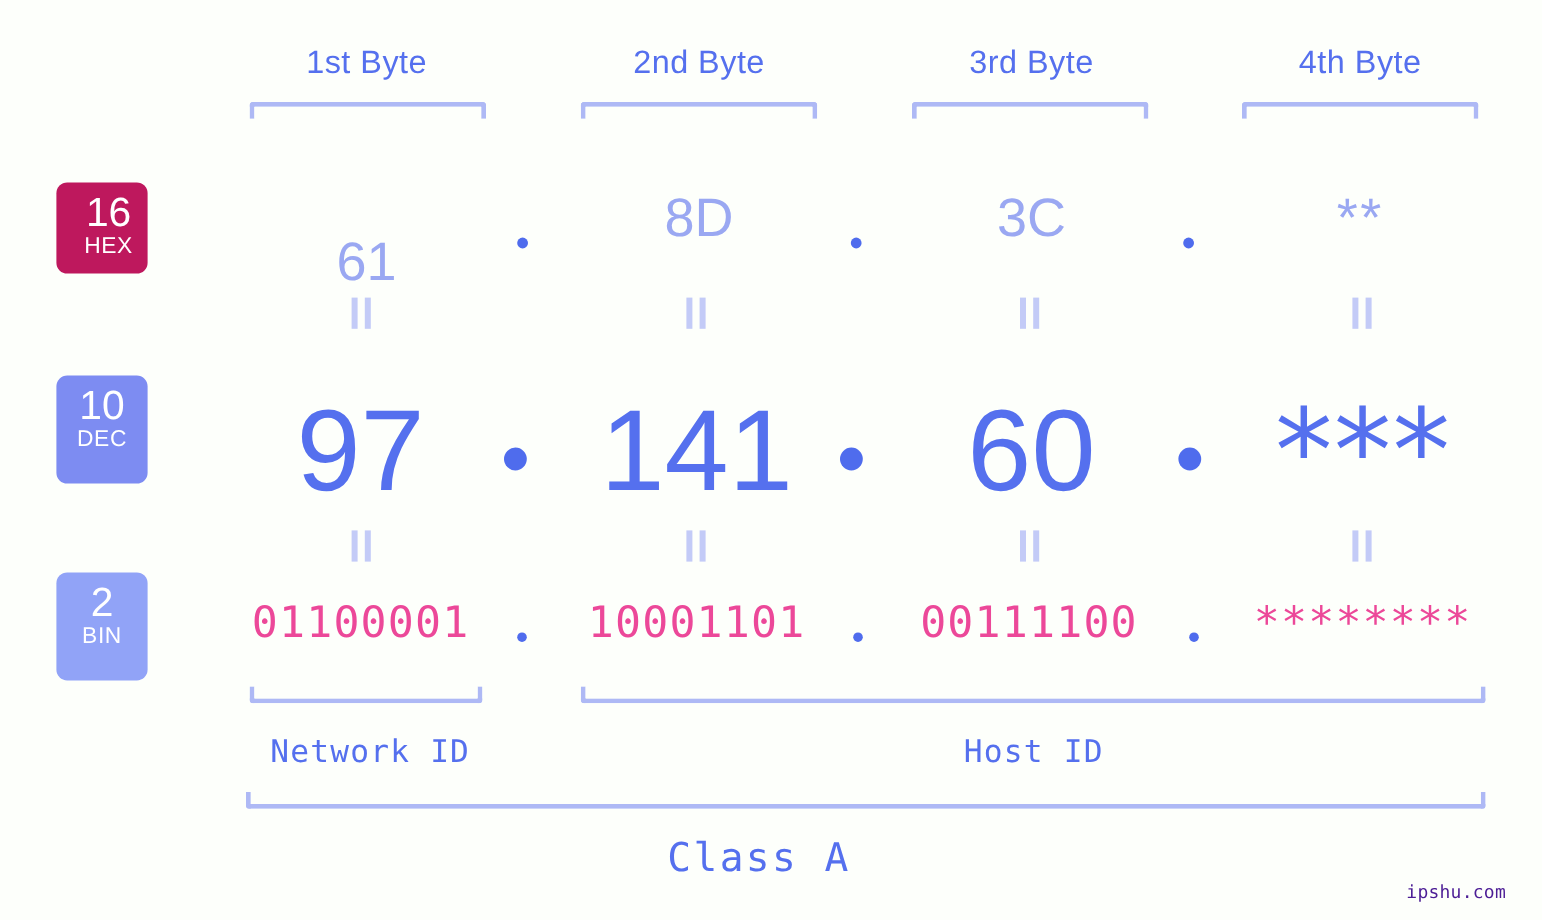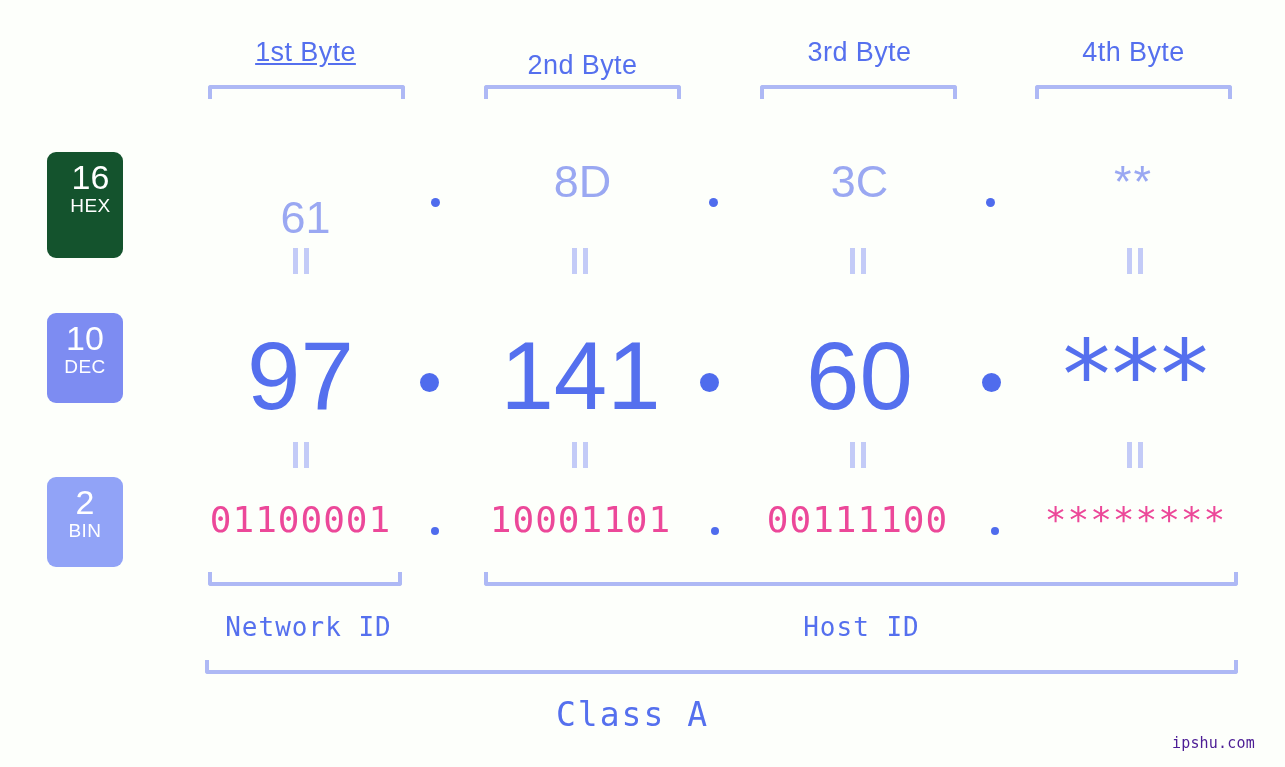--- a/index.html
+++ b/index.html
@@ -180,31 +180,31 @@
     font-family: "DejaVu Sans Mono", monospace;
     letter-spacing: 0.2px;
     white-space: nowrap;
   }
 </style>
 </head>
 <body>
 
 <div class="stage">
 
-  <div class="byte-label" style="left:203px; width:205px;text-decoration:underline;">1st Byte</div>
-  <div class="byte-label" style="left:480px; width:205px;margin-top:13px;">2nd Byte</div>
+  <div class="byte-label" style="left:203px; width:205px;">1st Byte</div>
+  <div class="byte-label" style="left:480px; width:205px;">2nd Byte</div>
   <div class="byte-label" style="left:757px; width:205px;">3rd Byte</div>
   <div class="byte-label" style="left:1031px; width:205px;">4th Byte</div>
 
   <div class="bracket-down" style="left:208px; top:85px; width:197px;"></div>
   <div class="bracket-down" style="left:484px; top:85px; width:197px;"></div>
   <div class="bracket-down" style="left:760px; top:85px; width:197px;"></div>
   <div class="bracket-down" style="left:1035px; top:85px; width:197px;"></div>
 
-  <div class="base-badge" style="top:152px; height:106px; background:#14532d;padding-left:11px;">
+  <div class="base-badge" style="top:152px; height:76px; background:#be185d;padding-left:11px;">
     <span class="num">16</span>
     <span class="name">HEX</span>
   </div>
 
   <div class="row-hex">
     <div class="cell" style="left:203px; top:157px; width:205px;margin-top:36px;">61</div>
     <div class="cell" style="left:480px; top:157px; width:205px;">8D</div>
     <div class="cell" style="left:757px; top:157px; width:205px;">3C</div>
     <div class="cell stars" style="left:1031px; top:157px; width:205px;">**</div>
 

